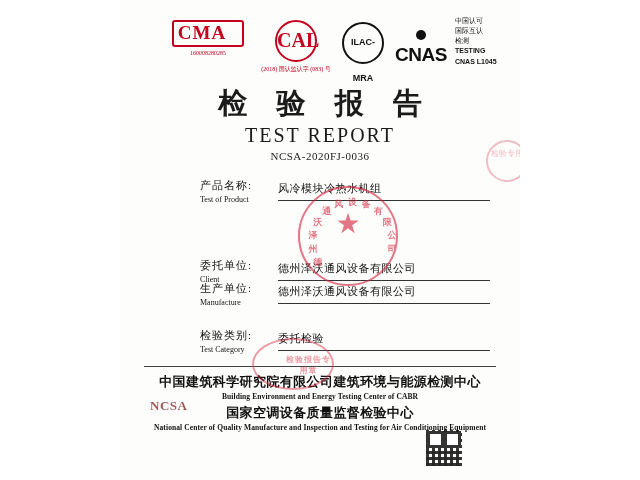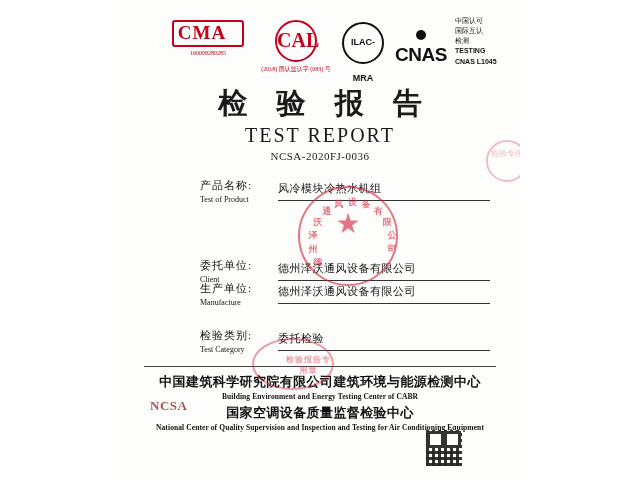--- a/index.html
+++ b/index.html
@@ -423,21 +423,21 @@
         <div class="label-cn">检验类别:</div>
         <div class="label-en">Test Category</div>
       </div>
       <div class="field-value">委托检验</div>
     </div>
 
     <div class="divider"></div>
     <div class="issuer issuer-cn1">中国建筑科学研究院有限公司建筑环境与能源检测中心</div>
     <div class="issuer issuer-en1">Building Environment and Energy Testing Center of CABR</div>
     <div class="issuer issuer-cn2">国家空调设备质量监督检验中心</div>
-    <div class="issuer issuer-en2">National Center of Quality Supervision and Inspection and Testing for Air Conditioning Equipment</div>
+    <div class="issuer issuer-en2">National Center of Quality Manufacture and Inspection and Testing for Air Conditioning Equipment</div>
 
     <div class="stamp stamp-main">
       <div class="ring-text">
         <span style="transform: rotate(-120deg) translate(0,-40px) rotate(120deg);">德</span>
         <span style="transform: rotate(-100deg) translate(0,-40px) rotate(100deg);">州</span>
         <span style="transform: rotate(-80deg) translate(0,-40px) rotate(80deg);">泽</span>
         <span style="transform: rotate(-60deg) translate(0,-40px) rotate(60deg);">沃</span>
         <span style="transform: rotate(-40deg) translate(0,-40px) rotate(40deg);">通</span>
         <span style="transform: rotate(-20deg) translate(0,-40px) rotate(20deg);">风</span>
         <span style="transform: rotate(0deg) translate(0,-40px) rotate(0deg);">设</span>

